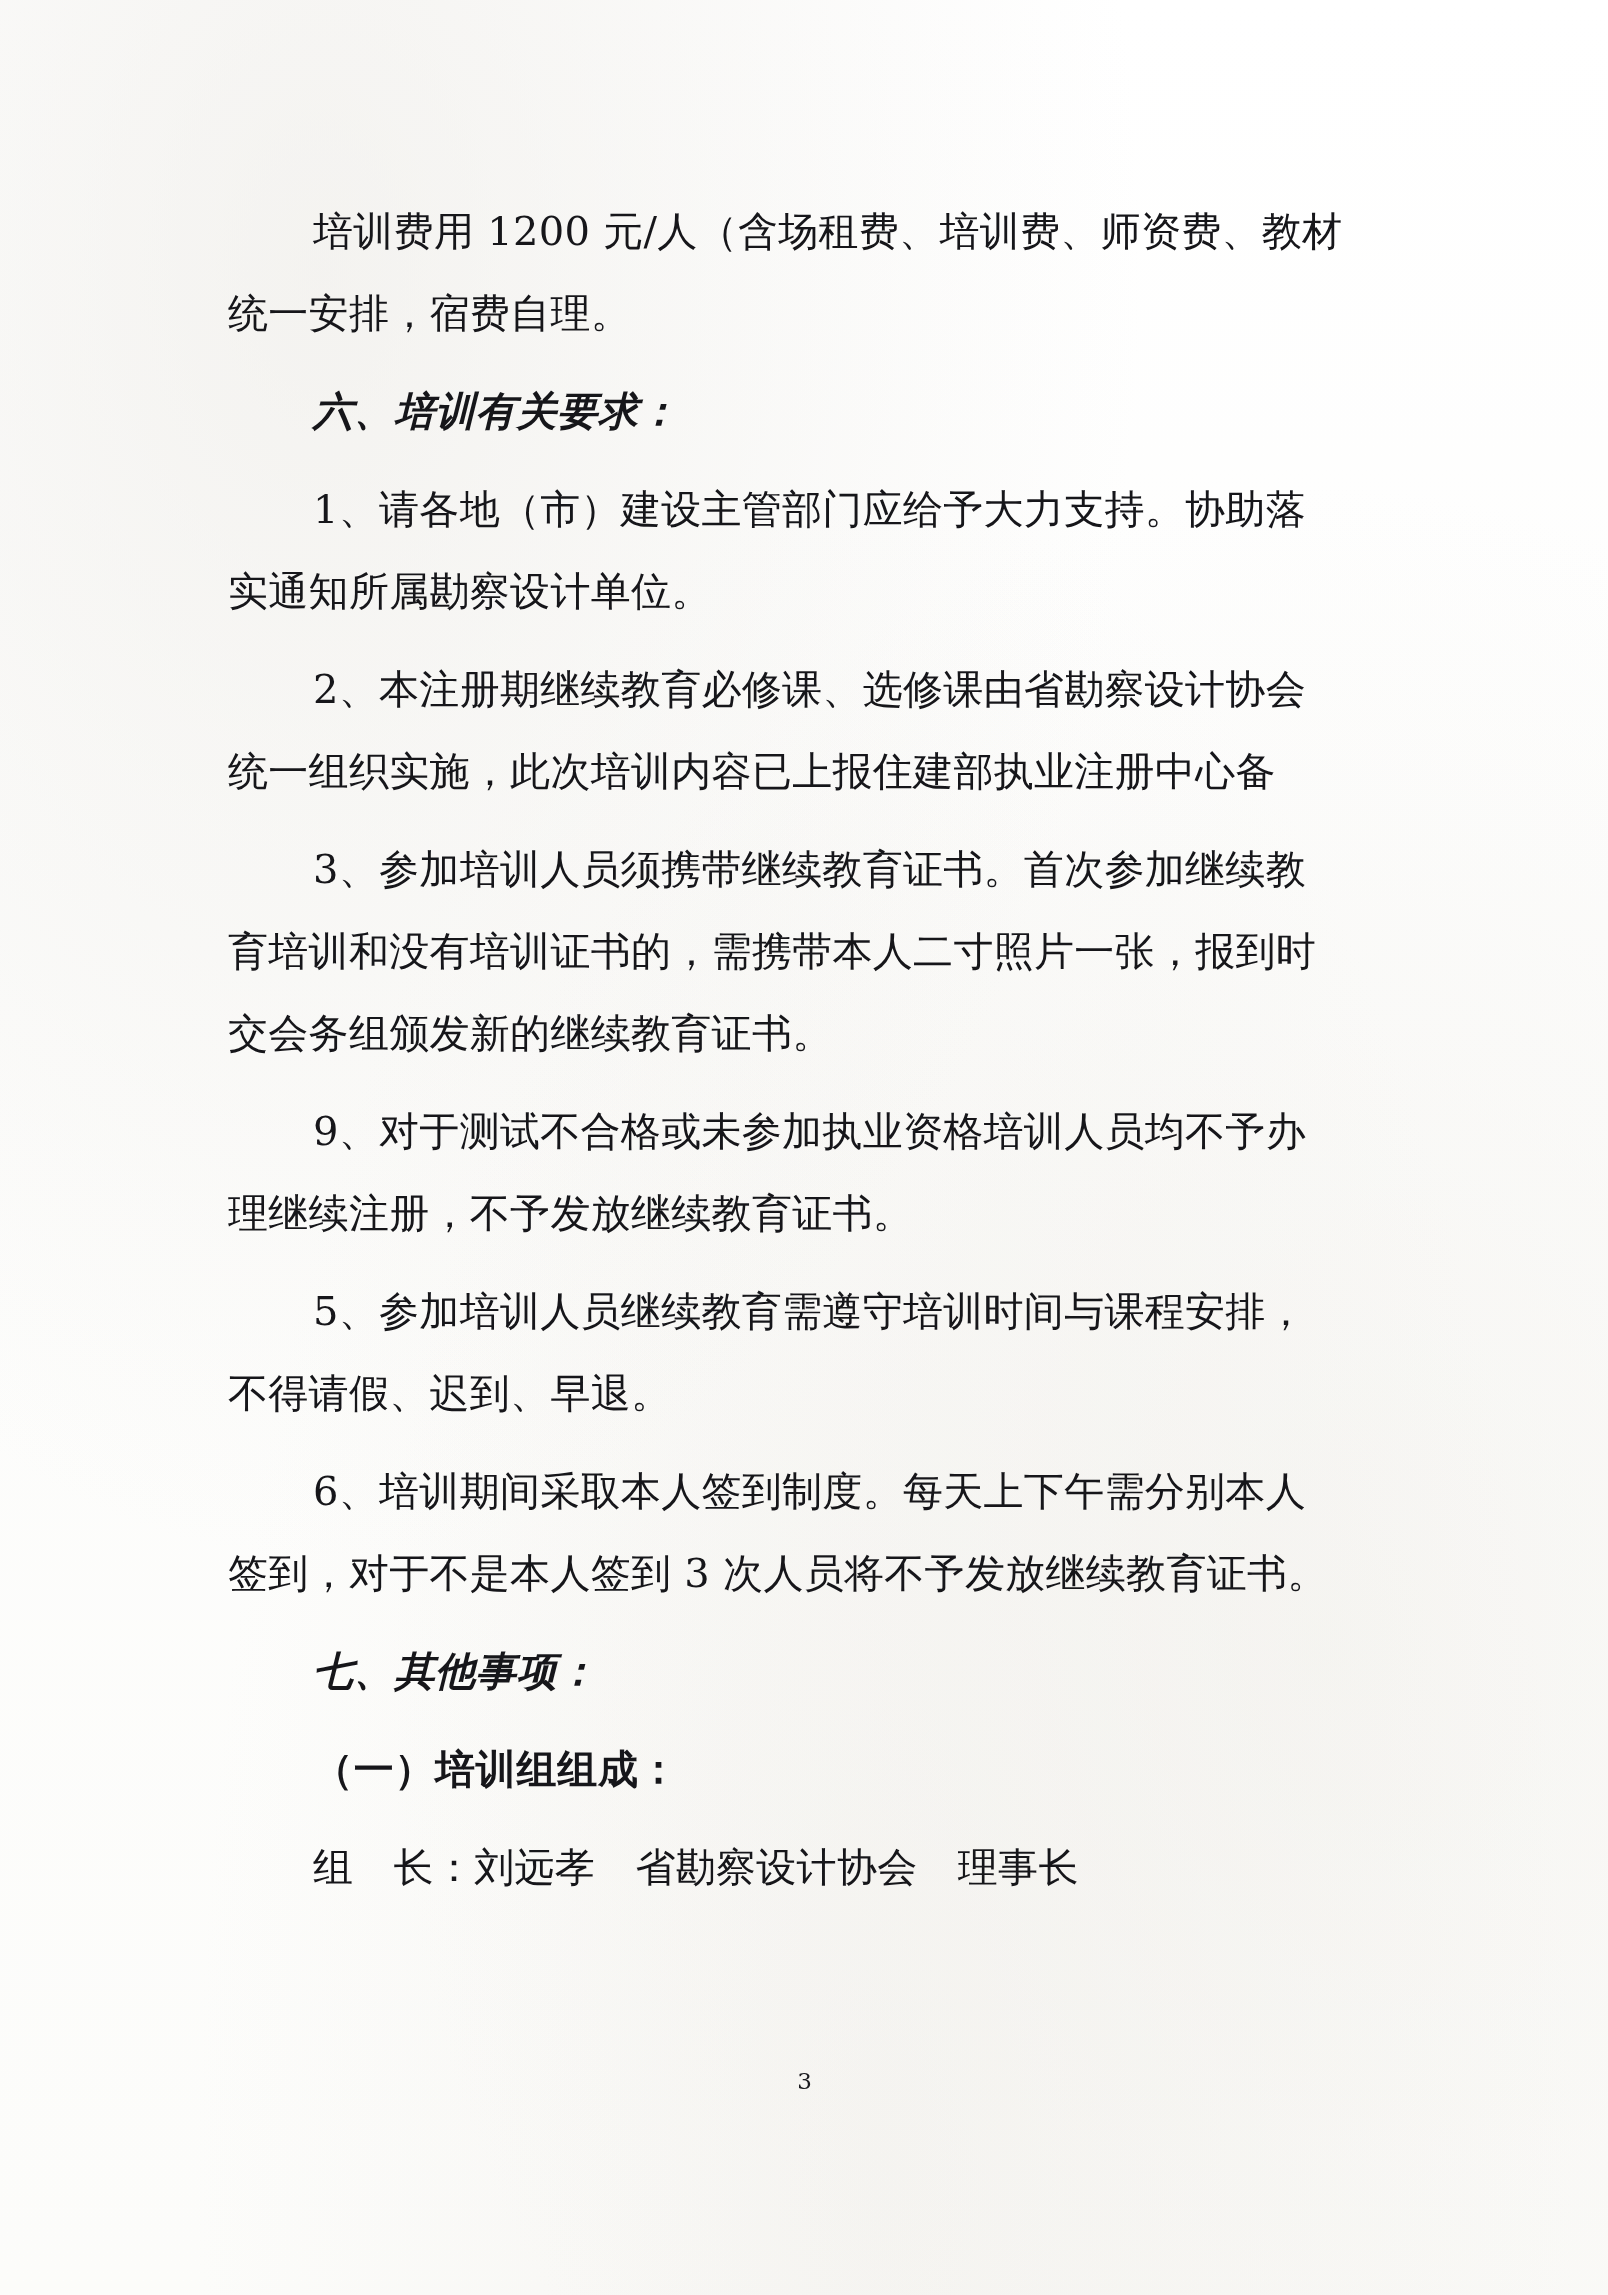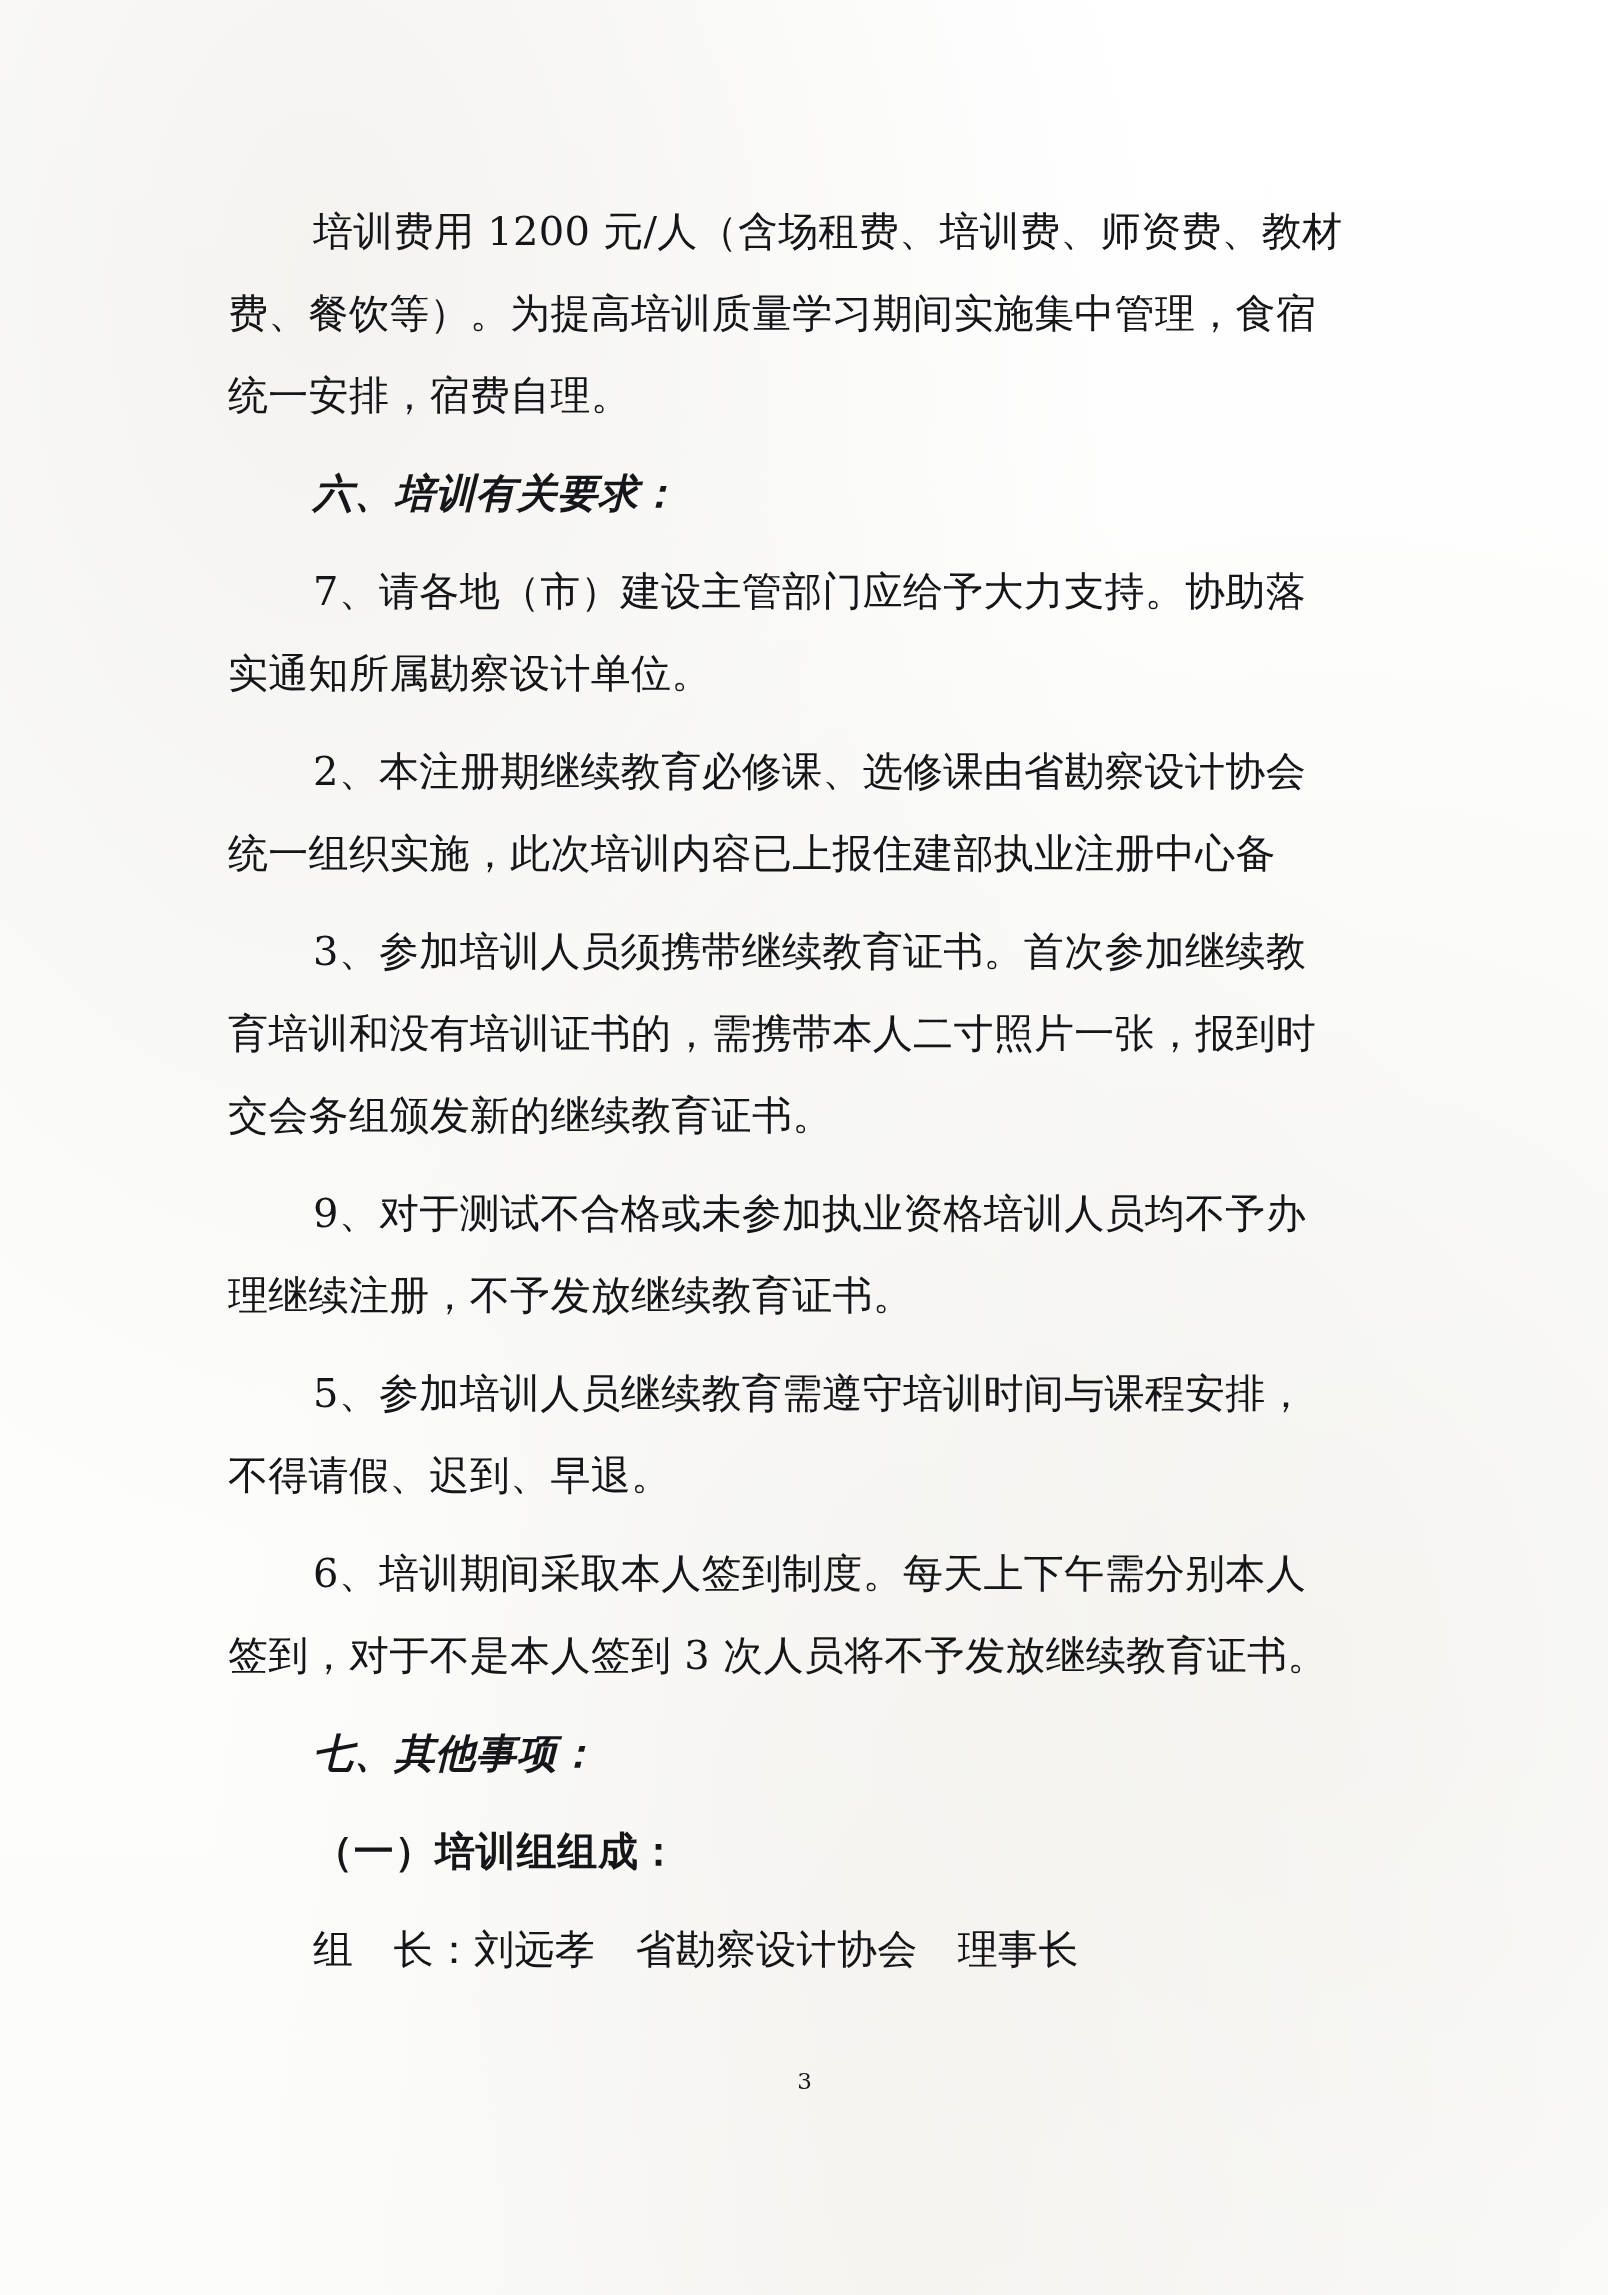--- a/index.html
+++ b/index.html
@@ -74,30 +74,29 @@
 <body>
 
 <div class="page">
 
   <div class="paper-texture"></div>
 
   <div class="doc-body">
 
     <div class="para">
       <div class="line indent">培训费用 1200 元/人（含场租费、培训费、师资费、教材</div>
-      <div class="line">费、餐饮等）。为提高培训质量学习期间实施集中管理，食宿</div>
       <div class="line">统一安排，宿费自理。</div>
     </div>
 
     <div class="para">
       <div class="line heading">六、培训有关要求：</div>
     </div>
 
     <div class="para">
-      <div class="line indent">7、请各地（市）建设主管部门应给予大力支持。协助落</div>
+      <div class="line indent">1、请各地（市）建设主管部门应给予大力支持。协助落</div>
       <div class="line">实通知所属勘察设计单位。</div>
     </div>
 
     <div class="para">
       <div class="line indent">2、本注册期继续教育必修课、选修课由省勘察设计协会</div>
       <div class="line">统一组织实施，此次培训内容已上报住建部执业注册中心备</div>
     </div>
 
     <div class="para">
       <div class="line indent">3、参加培训人员须携带继续教育证书。首次参加继续教</div>

